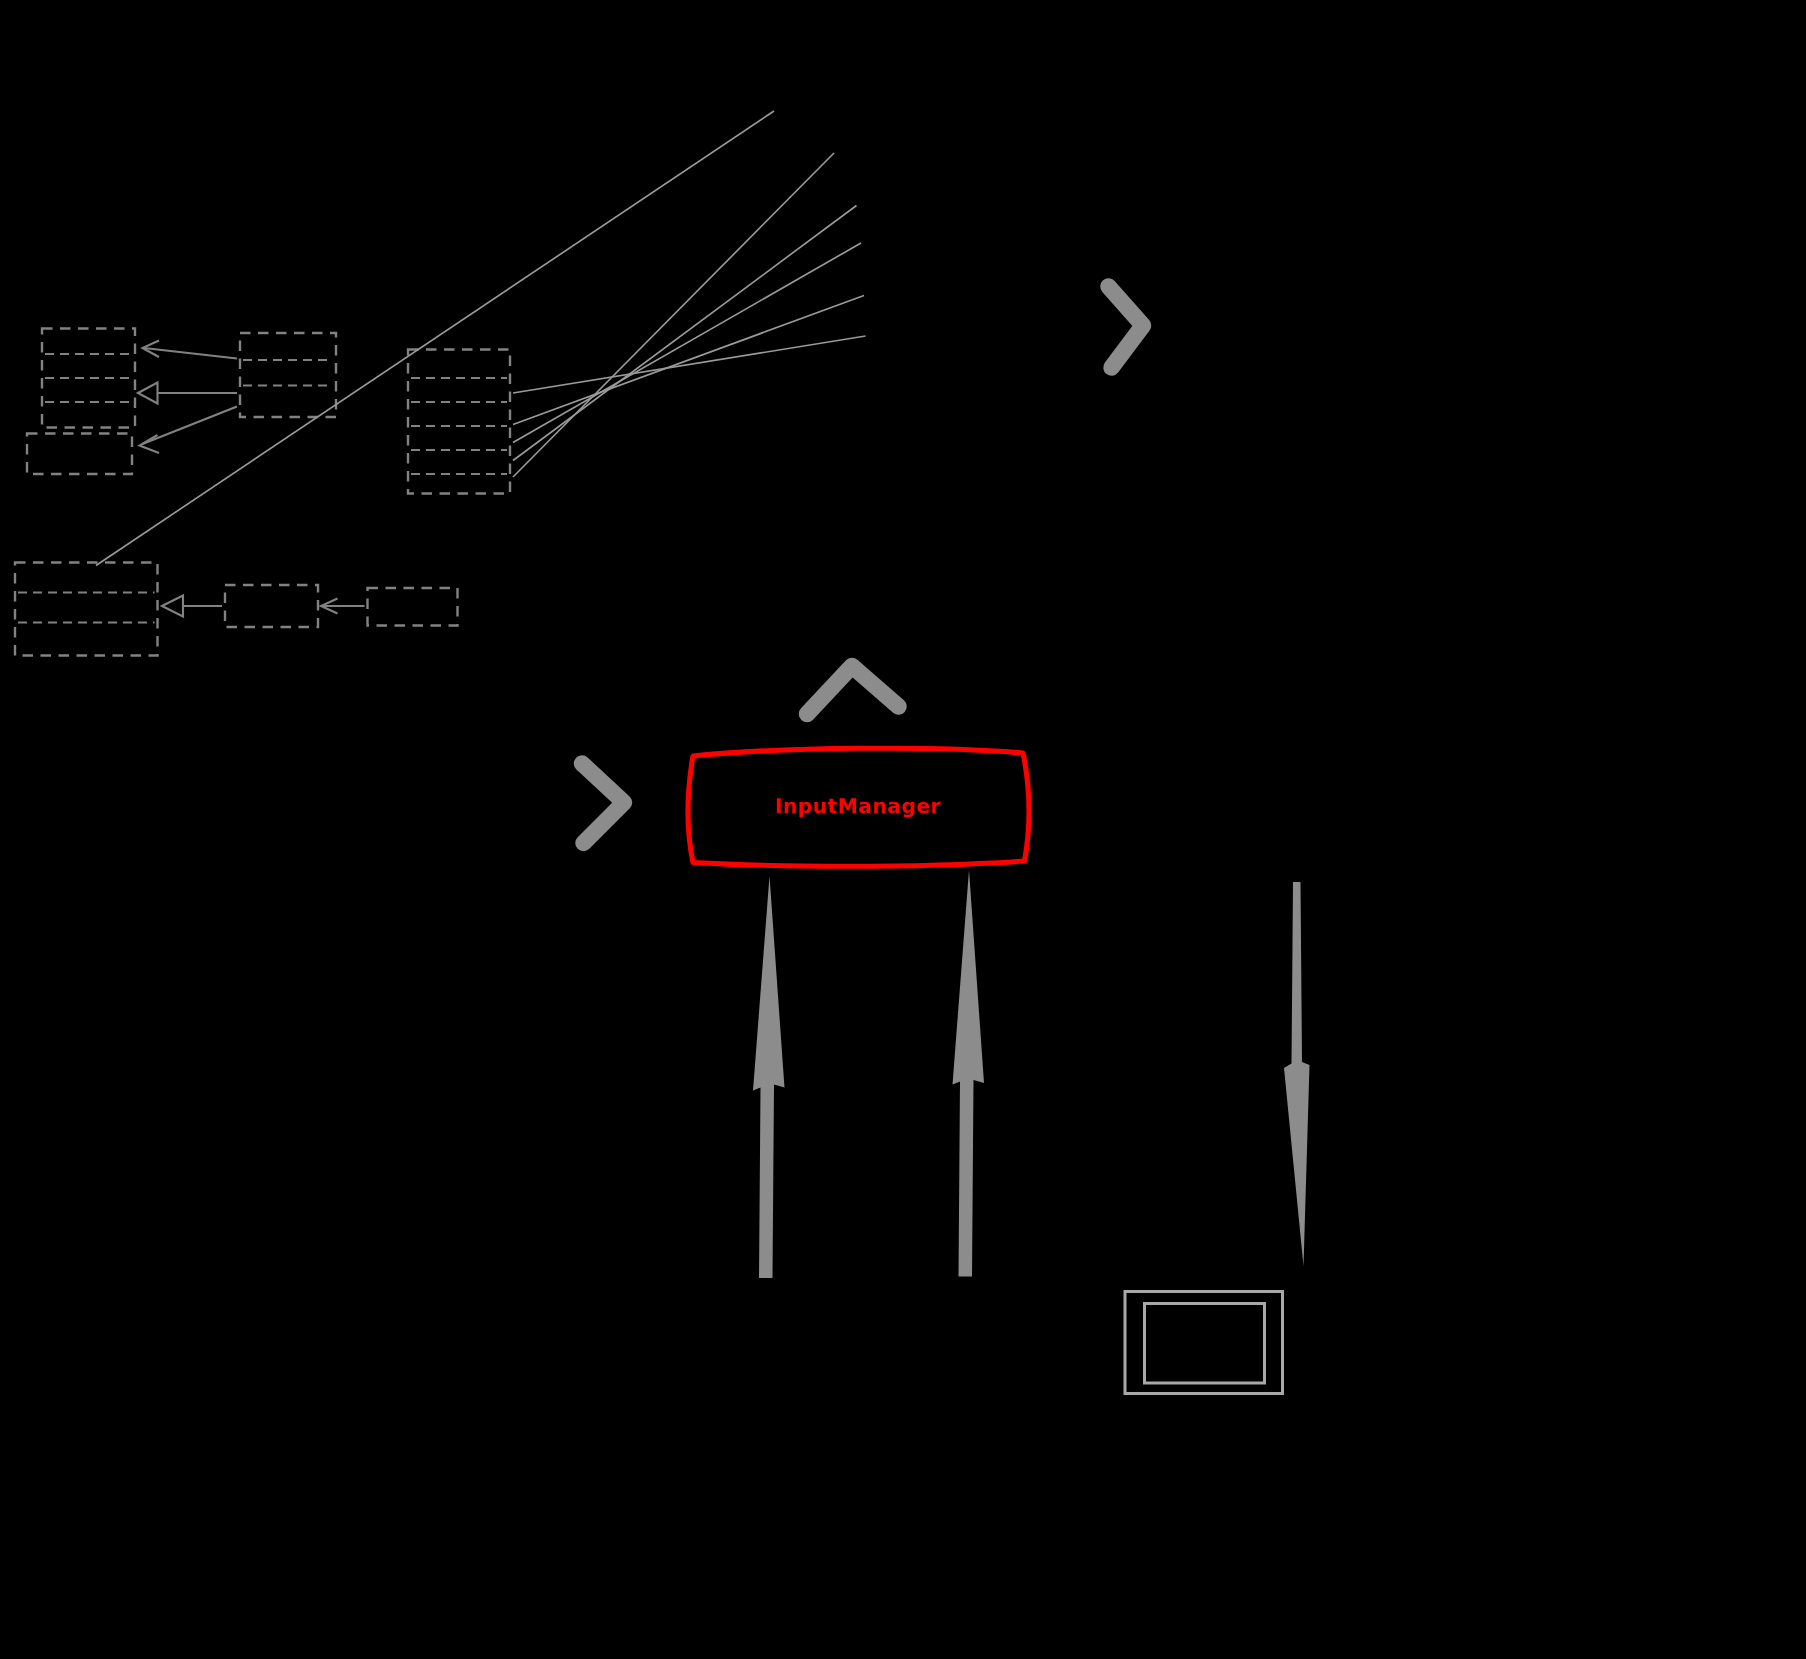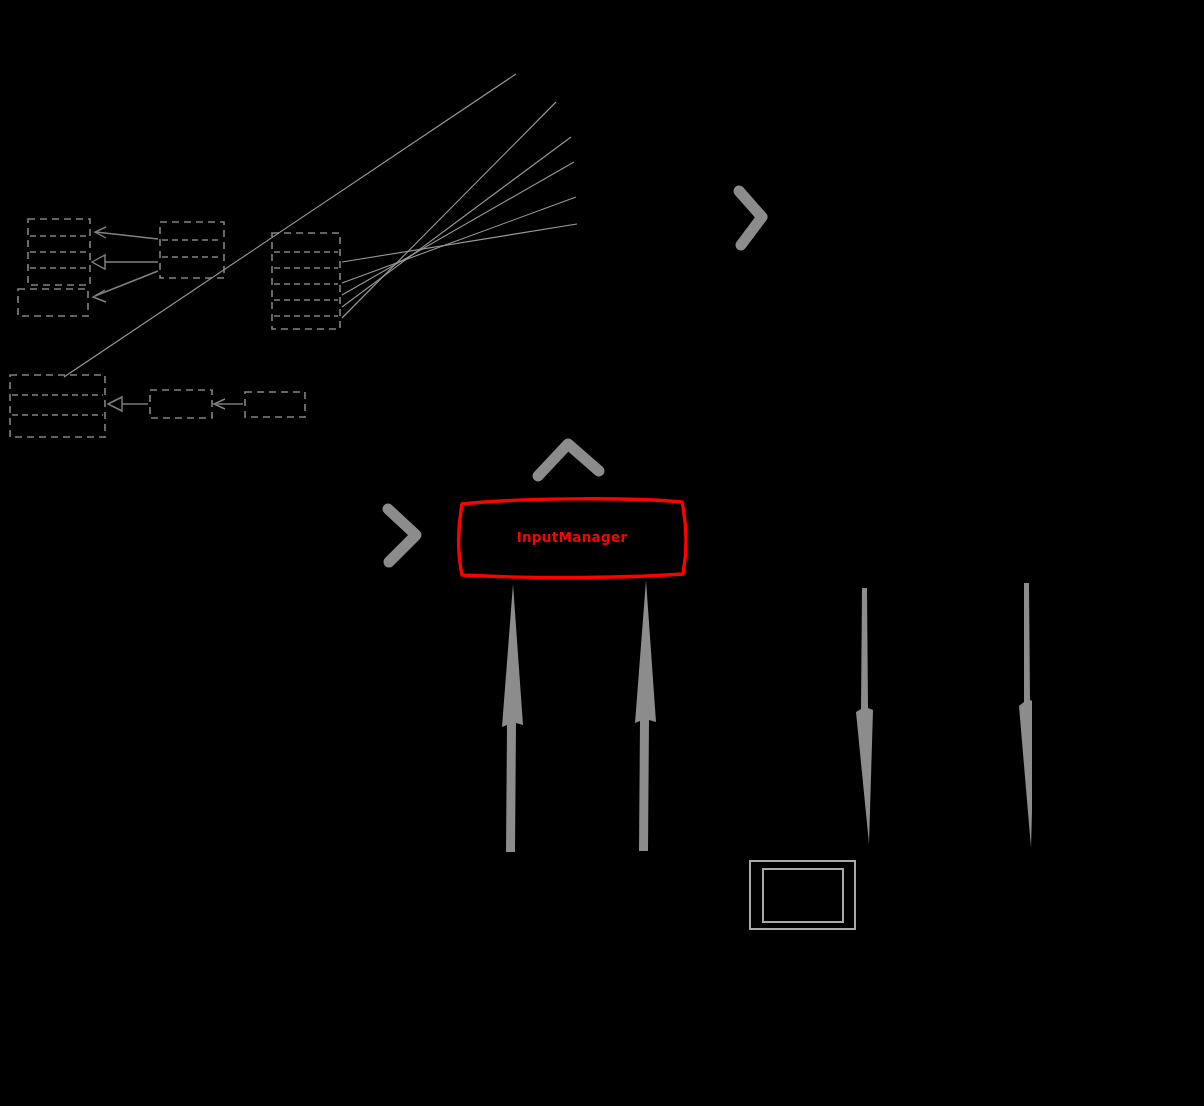--- a/index.html
+++ b/index.html
@@ -1,16 +1,16 @@
 <!DOCTYPE html>
 <html><head>
 <meta charset="utf-8">
 <style>
   html,body{margin:0;padding:0;background:#000;}
-  #stage{position:relative;width:1004px;height:1106px;background:#000;overflow:hidden;padding-left:28px;}
+  #stage{position:relative;width:1004px;height:1106px;background:#000;overflow:hidden;}
   #stage svg{position:absolute;left:0;top:0;}
   .dashed{fill:none;stroke-dasharray:7 5;stroke-width:1.6;}
   .row{stroke-dasharray:6 4;stroke-width:1.4;}
   .conn{fill:none;stroke-width:1.4;}
   .assoc{stroke-width:1.1;fill:none;}
   .chev{fill:none;stroke-width:11;stroke-linecap:round;stroke-linejoin:round;}
   .frame{fill:none;stroke-width:2;}
   .lbl{font-family:"DejaVu Sans","Liberation Sans",sans-serif;font-weight:bold;font-size:13.5px;text-anchor:middle;letter-spacing:.3px;}
   .hl-box{fill:none;stroke-width:3.4;stroke-linejoin:round;stroke-linecap:round;}
 </style>

